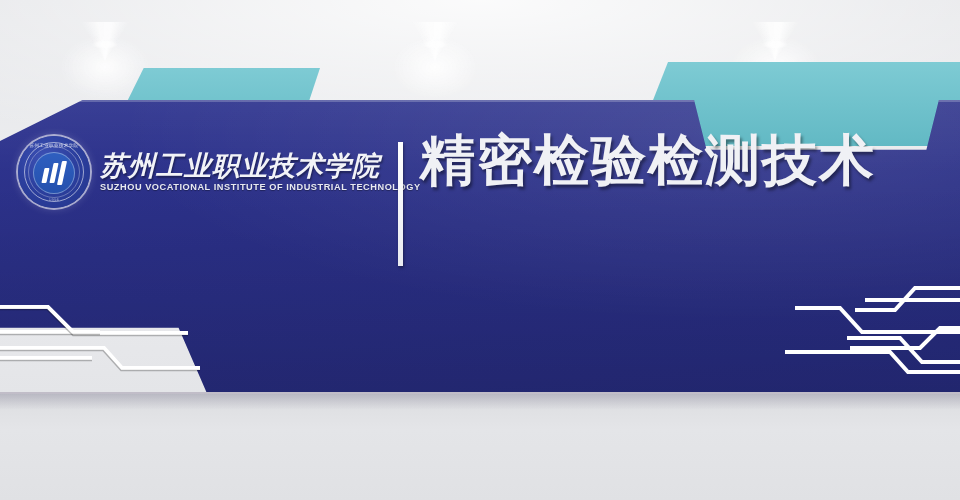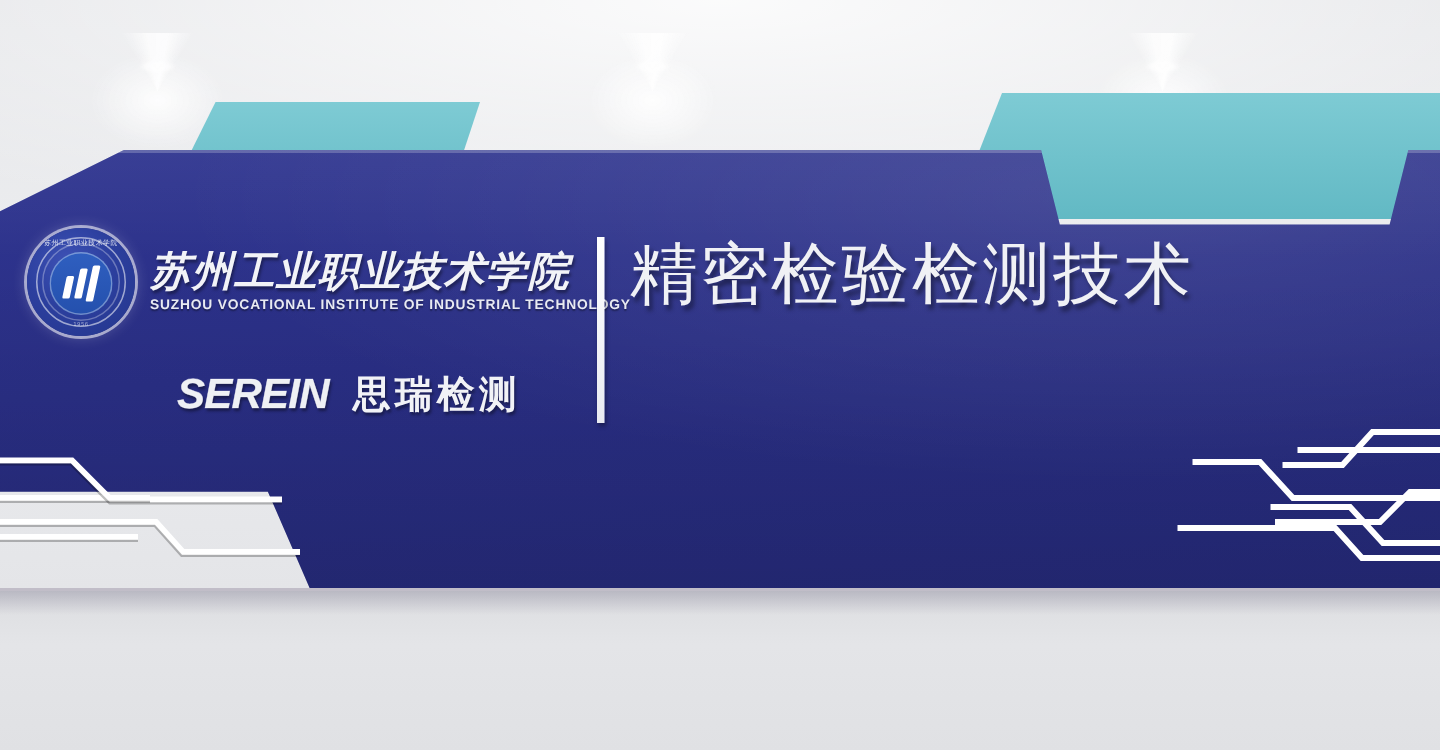--- a/index.html
+++ b/index.html
@@ -81,21 +81,21 @@
   }
 
   
   #teal-bottom{
     left:440px;top:352px;width:312px;height:72px;
     clip-path:polygon(0% 0%,100% 0%,88% 100%,12% 100%);
     background:linear-gradient(180deg,#74c4cd 0%,#63b6c1 100%);
   }
 
   
-  .content{position:absolute;left:0;top:100px;width:960px;height:292px;}
+  .content{position:absolute;left:0;top:84px;width:960px;height:292px;}
 
   .left-block{
     position:absolute;left:18px;top:52px;width:368px;
   }
   .school-row{display:flex;align-items:center;gap:10px;}
 
   .emblem{
     position:relative;width:72px;height:72px;flex:0 0 72px;border-radius:50%;
     background:radial-gradient(circle at 38% 32%,#3e52b6 0%,#2c3f9e 45%,#24368c 100%);
     box-shadow:0 0 0 2px rgba(255,255,255,.55), 0 0 10px rgba(255,255,255,.25);
@@ -170,24 +170,23 @@
 
   .divider{
     position:absolute;left:398px;top:58px;width:5px;height:124px;
     background:linear-gradient(180deg,#ffffff 0%,#e9ebf1 100%);
     box-shadow:1px 2px 3px rgba(0,0,0,.35);
   }
 
   .title{
     position:absolute;left:420px;top:44px;width:530px;
     font-family:"DejaVu Sans","Liberation Sans",sans-serif;
-    font-size:45px;font-weight:400;color:#f0f1f5;
+    font-size:55px;font-weight:700;color:#f0f1f5;
     line-height:1.18;letter-spacing:2px;
     text-shadow:2px 3px 3px rgba(0,0,0,.40);
-    margin-top:12px;
   }
 
   
   .traces{position:absolute;left:0;top:100px;width:960px;height:292px;pointer-events:none;}
   .traces svg{display:block;}
 
   
   .floor{
     position:absolute;left:0;top:392px;width:960px;height:108px;
     background:linear-gradient(180deg,#dcdde0 0%,#e4e5e8 35%,#e0e1e4 100%);
@@ -270,24 +269,20 @@
             </div>
           <div class="arc-text-b">1956</div>
         </div>
 
         <div class="school-names">
           <div class="school-cn">苏州工业职业技术学院</div>
           <div class="school-en">SUZHOU VOCATIONAL INSTITUTE OF INDUSTRIAL TECHNOLOGY</div>
         </div>
       </div>
 
-      <div class="brand-row">
-        <div class="serein">SEREIN</div>
-        <div class="brand-cn">思瑞检测</div>
-      </div>
     </div>
 
     <div class="divider"></div>
 
     <div class="title">
       <div>精密检验检测技术</div>
     </div>
 
   </div>
 </div>

